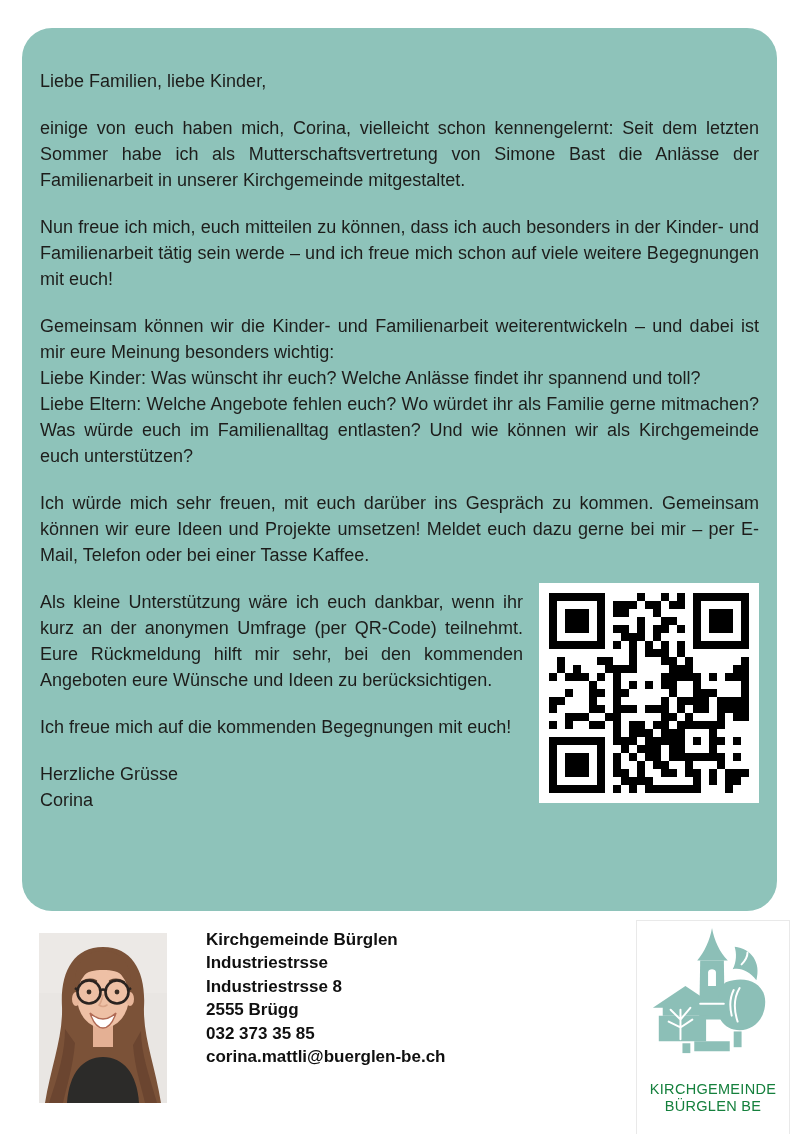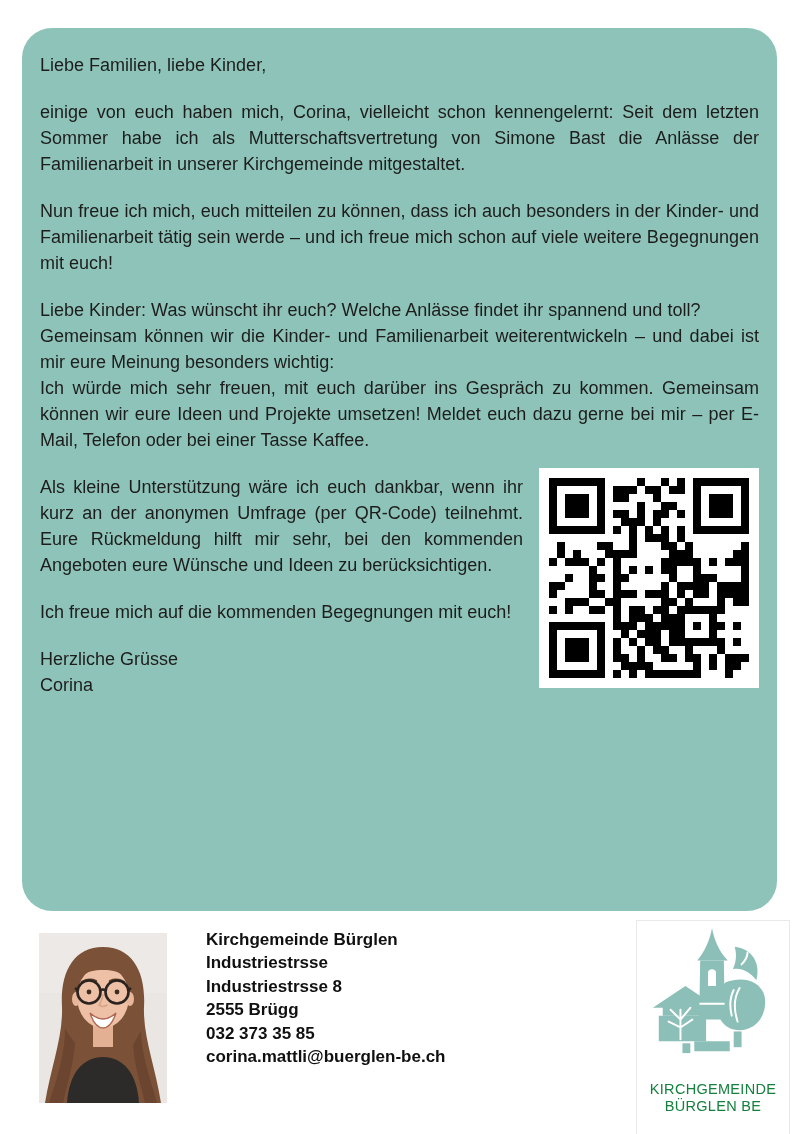--- a/index.html
+++ b/index.html
@@ -5,21 +5,21 @@
   html,body{margin:0;padding:0;}
   body{
     width:800px;height:1134px;position:relative;background:#ffffff;
     font-family:"Liberation Sans","DejaVu Sans",sans-serif;
     color:#1d1d1b;overflow:hidden;
   }
   
   .letter-card{
     position:absolute;left:22px;top:28px;width:755px;height:883px;
     background:#8ec3ba;border-radius:30px;box-sizing:border-box;
-    padding:24px 18px 0 18px;
+    padding:40px 18px 0 18px;
   }
   .letter-card p{
     margin:0 0 21px 0;font-size:18px;line-height:26px;
     text-align:justify;color:#1d1d1b;
   }
   .letter-card p.salutation{text-align:left;}
   .letter-card p.tight{margin-bottom:0;}
   .letter-card p.closing{margin:0;text-align:left;}
   .closing-block{}
   
@@ -54,22 +54,23 @@
 </head>
 <body>
 
 <div class="letter-card">
   <p class="salutation">Liebe Familien, liebe Kinder,</p>
 
   <p>einige von euch haben mich, Corina, vielleicht schon kennengelernt: Seit dem letzten Sommer habe ich als Mutterschaftsvertretung von Simone Bast die Anlässe der Familienarbeit in unserer Kirchgemeinde mitgestaltet.</p>
 
   <p>Nun freue ich mich, euch mitteilen zu können, dass ich auch besonders in der Kinder- und Familienarbeit tätig sein werde – und ich freue mich schon auf viele weitere Begegnungen mit euch!</p>
 
+  <p class="tight">Gemeinsam können wir die Kinder- und Familienarbeit weiterentwickeln – und dabei ist mir eure Meinung besonders wichtig:</p>
   <p class="tight">Liebe Kinder: Was wünscht ihr euch? Welche Anlässe findet ihr spannend und toll?</p>
-  <p class="tight">Gemeinsam können wir die Kinder- und Familienarbeit weiterentwickeln – und dabei ist mir eure Meinung besonders wichtig:</p>
+  <p>Liebe Eltern: Welche Angebote fehlen euch? Wo würdet ihr als Familie gerne mitmachen? Was würde euch im Familienalltag entlasten? Und wie können wir als Kirchgemeinde euch unterstützen?</p>
 
   <p>Ich würde mich sehr freuen, mit euch darüber ins Gespräch zu kommen. Gemeinsam können wir eure Ideen und Projekte umsetzen! Meldet euch dazu gerne bei mir – per E-Mail, Telefon oder bei einer Tasse Kaffee.</p>
 
   <div class="qr-wrap">
     <svg id="qr-svg" viewBox="0 0 200 200" xmlns="http://www.w3.org/2000/svg">
         <rect x="0" y="0" width="8" height="8"></rect>
         <rect x="8" y="0" width="8" height="8"></rect>
         <rect x="16" y="0" width="8" height="8"></rect>
         <rect x="24" y="0" width="8" height="8"></rect>
         <rect x="32" y="0" width="8" height="8"></rect>

